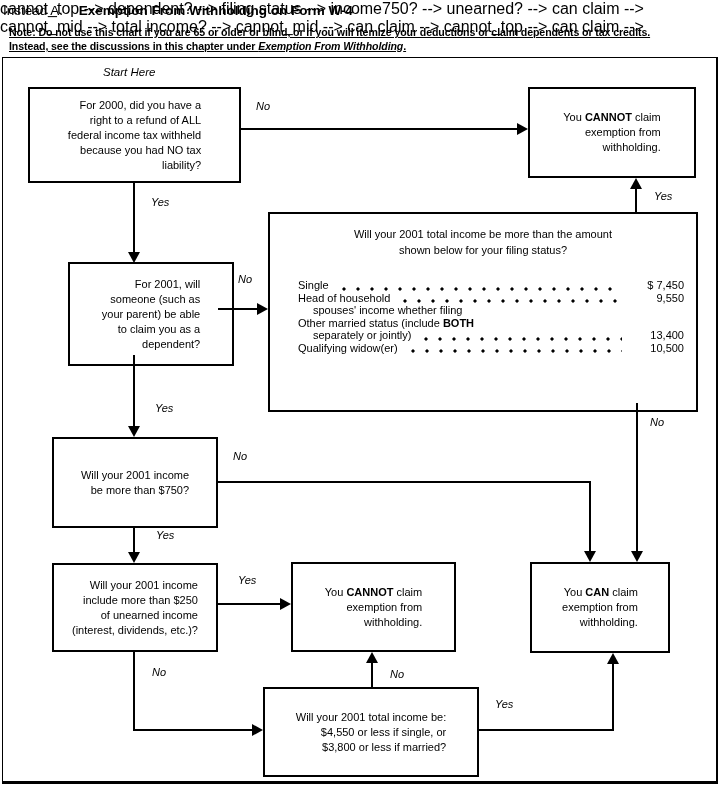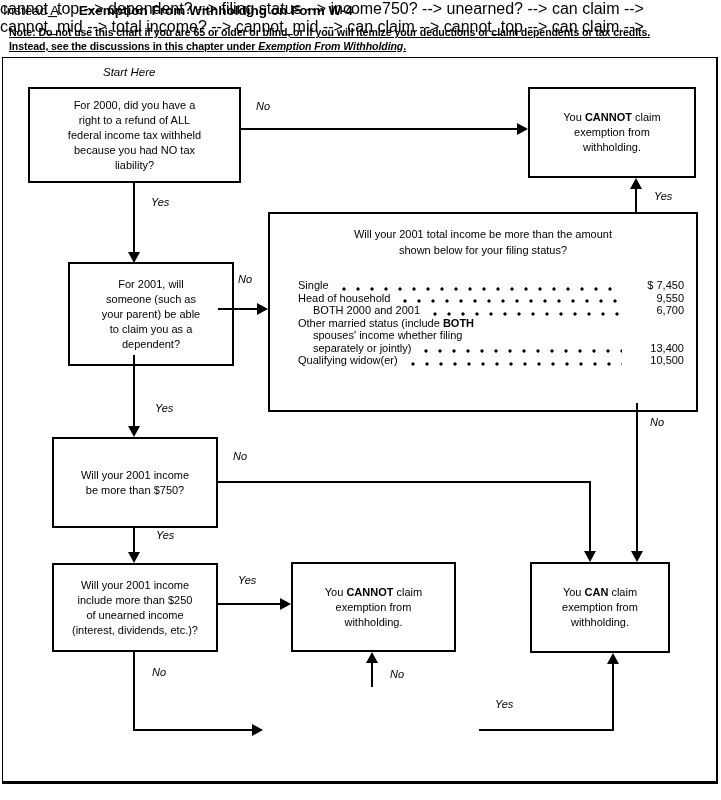--- a/index.html
+++ b/index.html
@@ -7,21 +7,21 @@
         font-family:"Liberation Sans",sans-serif;overflow:hidden;}
   .fig-title{position:absolute;left:3px;top:3px;font-size:13.5px;white-space:nowrap;}
   .fig-title b{font-weight:bold;margin-left:12px;}
   .note{position:absolute;left:9px;top:26px;font-size:10.6px;font-weight:bold;
         line-height:13.5px;white-space:nowrap;letter-spacing:-0.1px;text-decoration:underline;}
   .chart-frame{position:absolute;left:2px;top:57px;width:716px;height:727px;
         border:1px solid #000;border-right-width:2px;border-bottom-width:3px;box-sizing:border-box;}
   .start-here{position:absolute;left:103px;top:66px;font-size:11.5px;font-style:italic;}
   .fbox{position:absolute;border:2px solid #000;background:#fff;box-sizing:border-box;
         display:flex;align-items:center;justify-content:center;}
-  .box-text{font-size:11px;line-height:15px;white-space:pre-line;text-align:center;
+  .box-text{font-size:11px;line-height:15px;white-space:pre-line;text-align:right;
         width:max-content;max-width:calc(100% - 8px);}
   .box-text b{font-weight:bold;}
   .bigbox{display:block;}
   .fs-title{margin-top:13px;text-align:center;font-size:11px;line-height:15.5px;}
   .fs-rows{margin-top:21px;padding:0 12px 0 28px;}
   .fs-row{display:flex;align-items:stretch;font-size:11px;line-height:12.5px;}
   .fs-label{white-space:pre;}
   .fs-label.ind{padding-left:15px;}
   .fs-label b{font-weight:bold;}
   .dots{flex:1 1 auto;margin:0 8px;align-self:flex-end;height:11px;
@@ -83,29 +83,24 @@
           <span class="fs-label">Single</span>
           <span class="dots"></span>
           <span class="fs-amount">$ 7,450</span>
         </div>
         <div class="fs-row">
           <span class="fs-label">Head of household</span>
           <span class="dots"></span>
           <span class="fs-amount">9,550</span>
         </div>
         <div class="fs-row">
-          <span class="fs-label ind">BOTH 2000 and 2001</span>
-          <span class="dots"></span>
-          <span class="fs-amount">6,700</span>
+          <span class="fs-label ind">spouses' income whether filing</span>
         </div>
         <div class="fs-row">
           <span class="fs-label">Other married status (include <b>BOTH</b></span>
-        </div>
-        <div class="fs-row">
-          <span class="fs-label ind">spouses' income whether filing</span>
         </div>
         <div class="fs-row">
           <span class="fs-label ind">separately or jointly)</span>
           <span class="dots"></span>
           <span class="fs-amount">13,400</span>
         </div>
         <div class="fs-row">
           <span class="fs-label">Qualifying widow(er)</span>
           <span class="dots"></span>
           <span class="fs-amount">10,500</span>
@@ -130,20 +125,25 @@
 exemption from
 withholding.</span></div>
   </div>
 
   <div class="fbox" style="left:530px;top:562px;width:140px;height:91px">
     <div class="box-text"><span>You </span><b>CAN</b><span> claim
 exemption from
 withholding.</span></div>
   </div>
 
+  <div class="fbox" style="left:263px;top:687px;width:216px;height:90px">
+    <div class="box-text">Will your 2001 total income be:
+$4,550 or less if single, or
+$3,800 or less if married?</div>
+  </div>
 
    cannot_top --&gt;
   <div class="hl" style="left:240px;top:128px;width:278px"></div>
   <div class="ar" style="left:517px;top:123px"></div>
   <span class="elbl" style="left:256px;top:100px">No</span>
 
    dependent? --&gt;
   <div class="vl" style="left:133px;top:182px;height:72px"></div>
   <div class="ad" style="left:128px;top:252px"></div>
   <span class="elbl" style="left:151px;top:196px">Yes</span>

